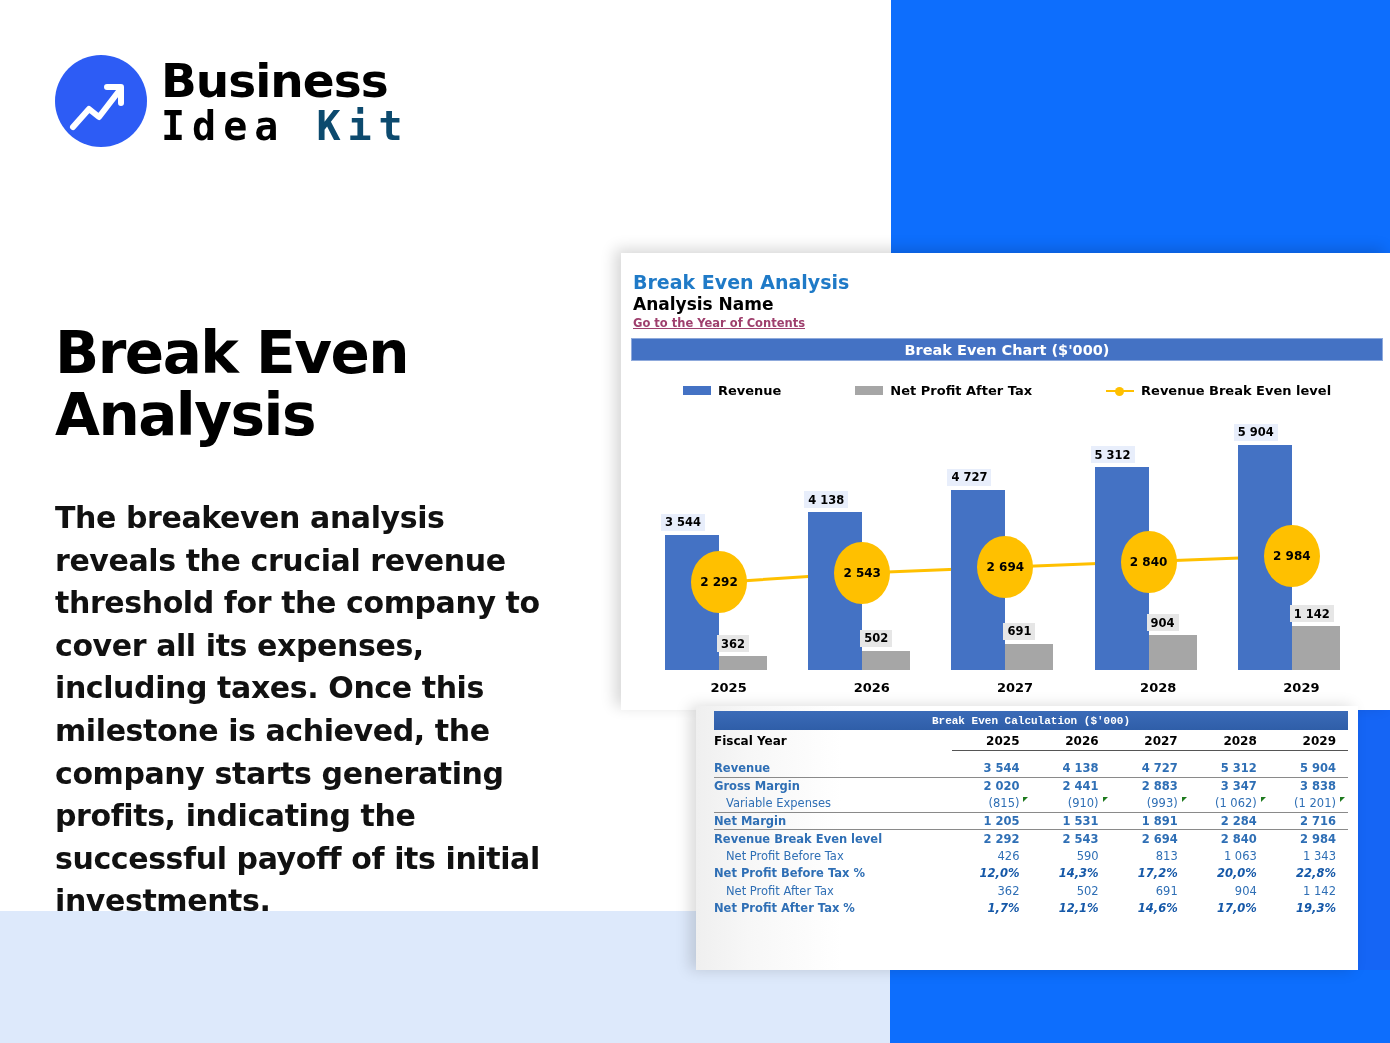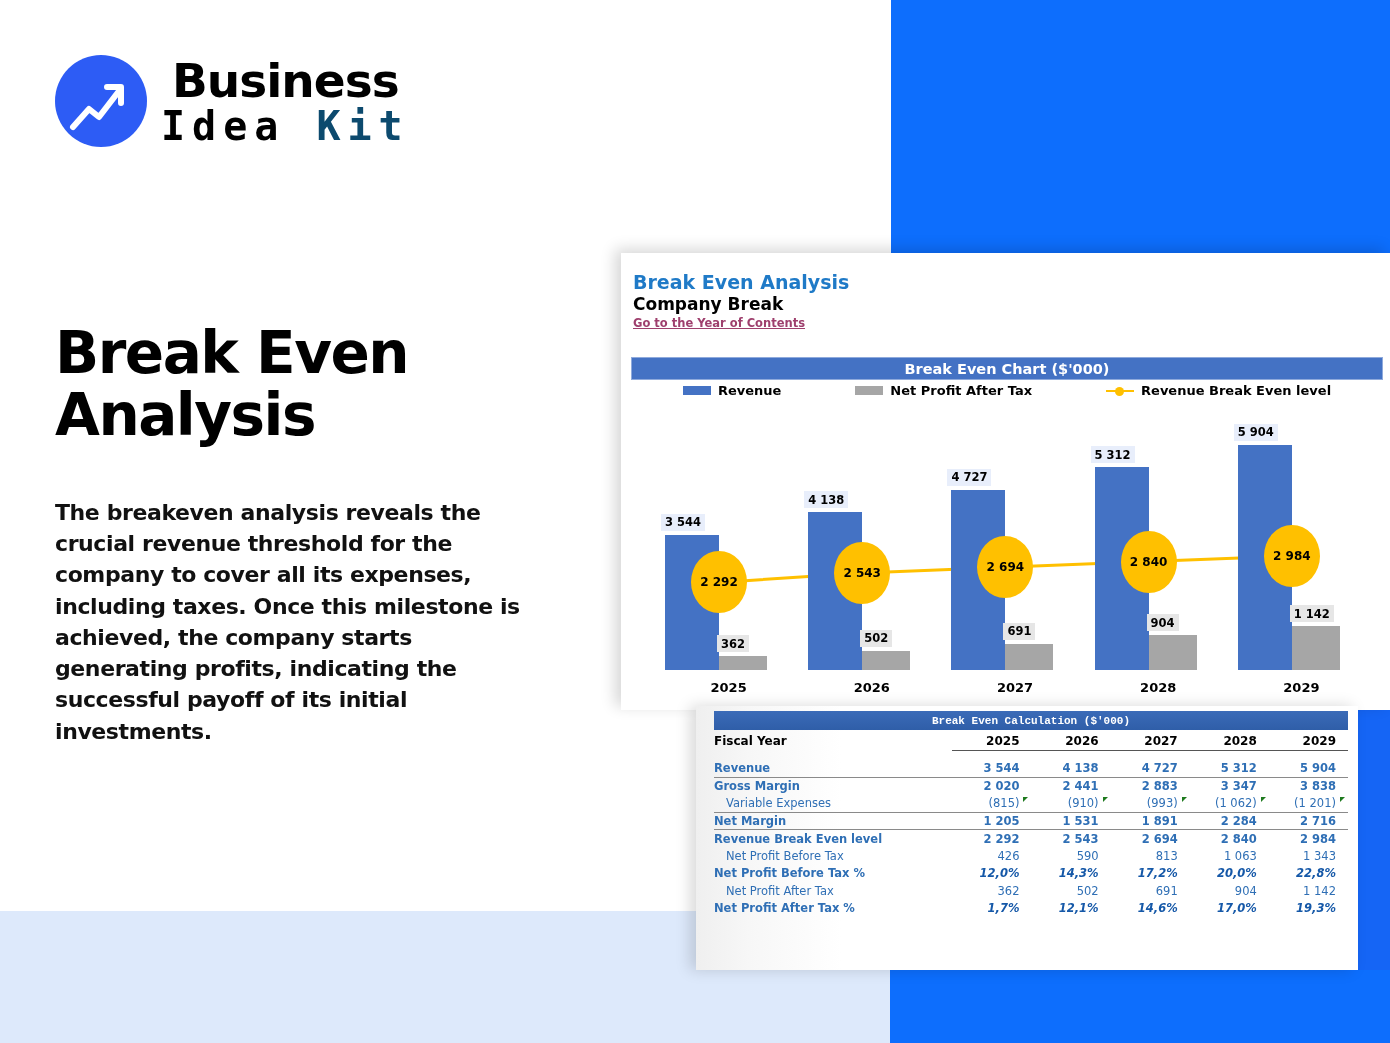--- a/index.html
+++ b/index.html
@@ -31,40 +31,40 @@
 
   
   .logo-wrap {
     position:absolute; left:55px; top:55px;
     display:flex; align-items:center; gap:14px;
   }
   .logo-circle {
     width:92px; height:92px; border-radius:50%;
     background:#2d5cf5; position:relative; flex:none;
   }
-  .logo-text { line-height:1;text-align:center; }
+  .logo-text { line-height:1; }
   .logo-line1 {
     font-size:47px; font-weight:bold; letter-spacing:-1px;
     color:#000; font-family:"DejaVu Sans", sans-serif;
   }
   .logo-line2 {
     font-size:40px; font-weight:bold; letter-spacing:7px;
     font-family:"DejaVu Sans Mono", monospace; margin-top:2px;
   }
   .logo-line2 .kit { color:#0c4a6e; }
 
   .page-title {
     position:absolute; left:55px; top:322px;
     font-size:58px; font-weight:bold; line-height:1.07;
     letter-spacing:-1.5px; color:#000;
     font-family:"DejaVu Sans", sans-serif;
   }
   .page-desc {
     position:absolute; left:55px; top:497px; width:492px;
-    font-size:22px; font-weight:bold; line-height:1.42;
+    font-size:30px; font-weight:bold; line-height:1.42;
     letter-spacing:-0.4px; color:#111;
     font-family:"DejaVu Sans", sans-serif;
   }
 
   
   .chart-card {
     position:absolute; left:621px; top:253px; width:769px; height:457px;
     background:#fff;
     box-shadow:-6px -4px 14px rgba(0,0,0,.16);
   }
@@ -78,21 +78,21 @@
     font-size:17px; font-weight:bold; color:#000;
     font-family:"DejaVu Sans", sans-serif;
   }
   .sheet-link {
     position:absolute; left:12px; top:63px;
     font-size:11.5px; font-weight:bold; color:#9e3f6d;
     text-decoration:underline;
     font-family:"DejaVu Sans", sans-serif;
   }
   .bar-title {
-    position:absolute; left:10px; top:104px; width:752px; height:23px;
+    position:absolute; left:10px; top:85px; width:752px; height:23px;
     background:#4472c4; border:1px solid #8faadc;
     color:#fff; font-size:14.5px; font-weight:bold;
     display:flex; align-items:center; justify-content:center;
     font-family:"DejaVu Sans", sans-serif;
   }
   .legend {
     position:absolute; left:10px; top:130px; width:752px;
     display:flex; justify-content:center; gap:74px;
     font-size:13px; font-weight:bold; color:#000;
     font-family:"DejaVu Sans", sans-serif;
@@ -220,21 +220,21 @@
     <div class="logo-line2"><span>Idea </span><span class="kit">Kit</span></div>
   </div>
 </div>
 
 <div class="page-title" style="white-space:pre-line;">Break Even
 Analysis</div>
 <div class="page-desc">The breakeven analysis reveals the crucial revenue threshold for the company to cover all its expenses, including taxes. Once this milestone is achieved, the company starts generating profits, indicating the successful payoff of its initial investments.</div>
 
 <div class="chart-card">
   <div class="sheet-title">Break Even Analysis</div>
-  <div class="sheet-company">Company Break</div>
+  <div class="sheet-company">Analysis Name</div>
   <a href="#" class="sheet-link">Go to the Year of Contents</a>
 
   <div class="bar-title">Break Even Chart ($'000)</div>
 
   <div class="legend">
     <div class="legend-item">
       <span class="swatch sw-rev"></span>
       <span>Revenue</span>
     </div>
     <div class="legend-item">

